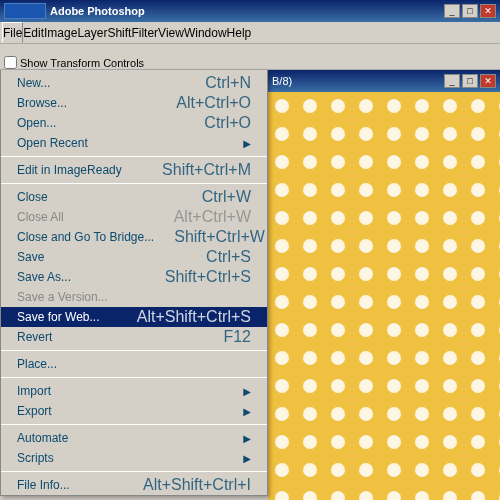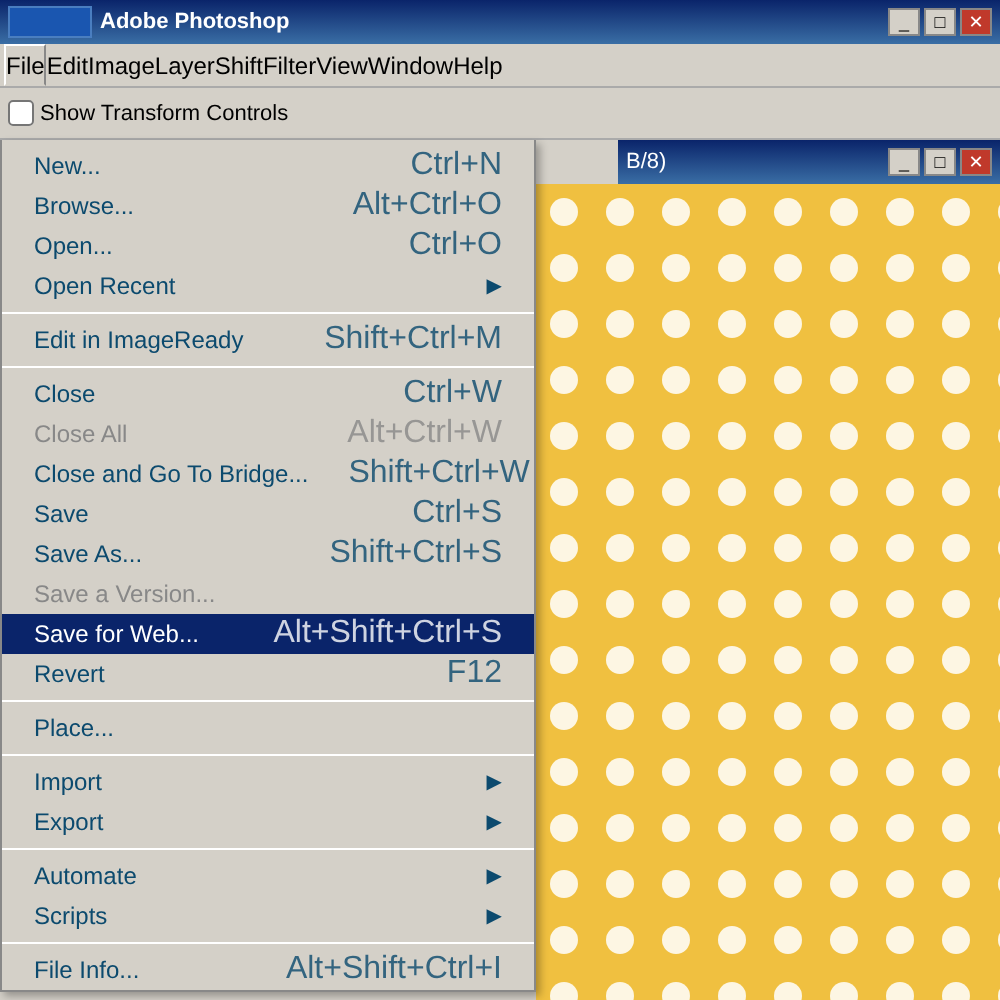--- a/index.html
+++ b/index.html
@@ -84,21 +84,21 @@
       border-left: 1px solid #fff;
       border-right: 1px solid #888;
       border-bottom: 1px solid #d4d0c8;
     }
 
     
     #toolbar {
       background: #d4d0c8;
       height: 26px;
       display: flex;
-      align-items: center;
+      align-items: flex-end;
       padding: 0 4px;
       border-bottom: 1px solid #aaa;
       gap: 4px;
     }
 
     
     #main {
       display: flex;
       height: calc(500px - 70px);
       position: relative;
@@ -178,21 +178,20 @@
     }
 
     #image-titlebar {
       background: linear-gradient(to bottom, #0a246a, #3a6ea5);
       height: 22px;
       display: flex;
       align-items: center;
       padding: 0 4px;
       color: white;
       font-size: 11px;
-      margin-left: 41px;
     }
     #image-titlebar .img-title {
       flex: 1;
     }
     #image-titlebar .img-controls {
       display: flex;
       gap: 2px;
     }
     .img-btn {
       width: 16px;

